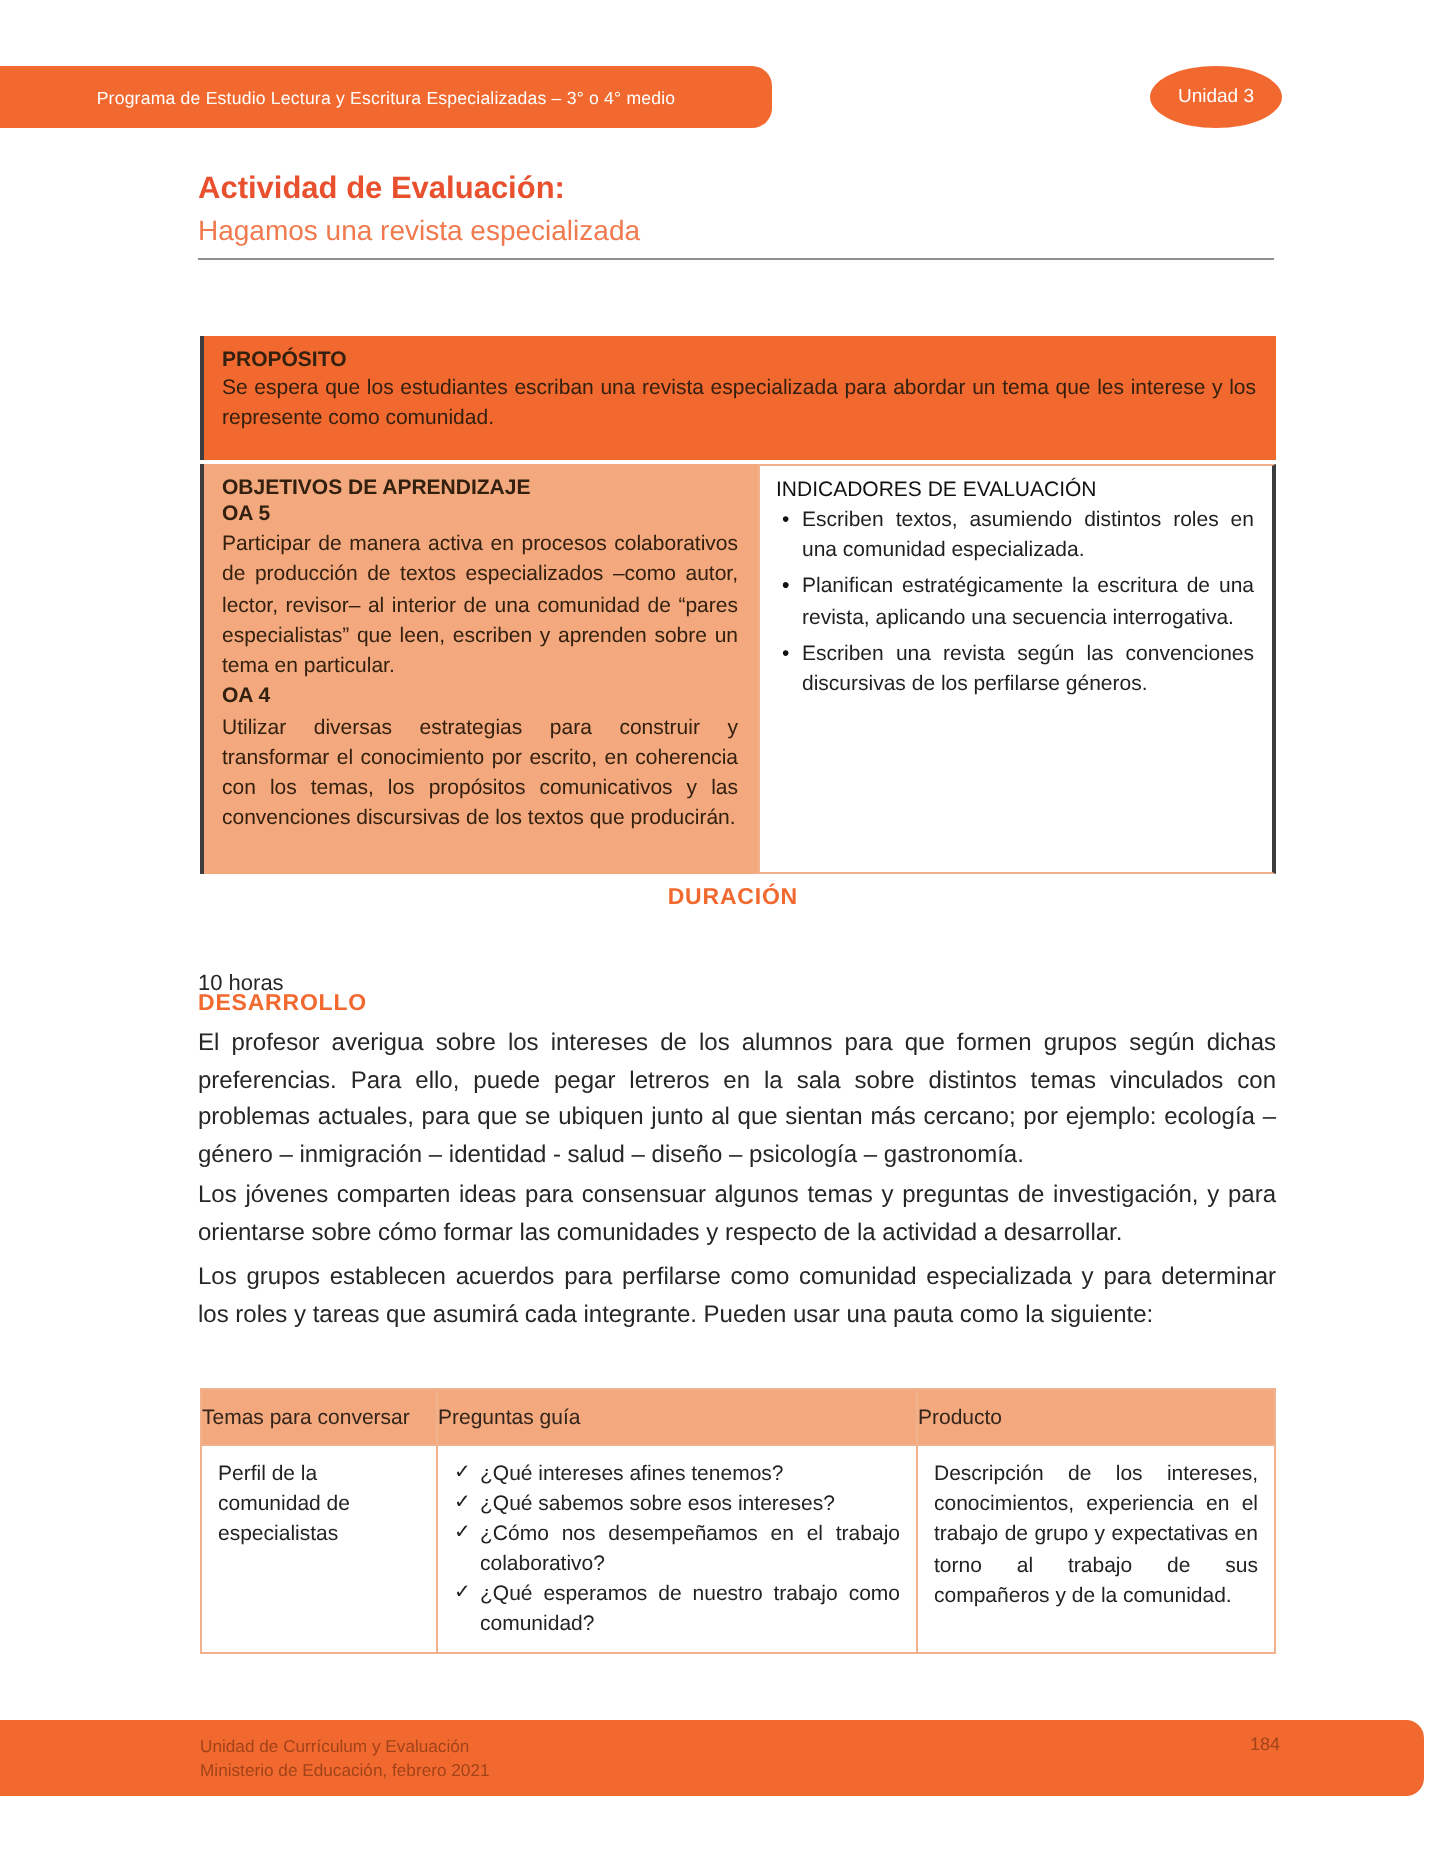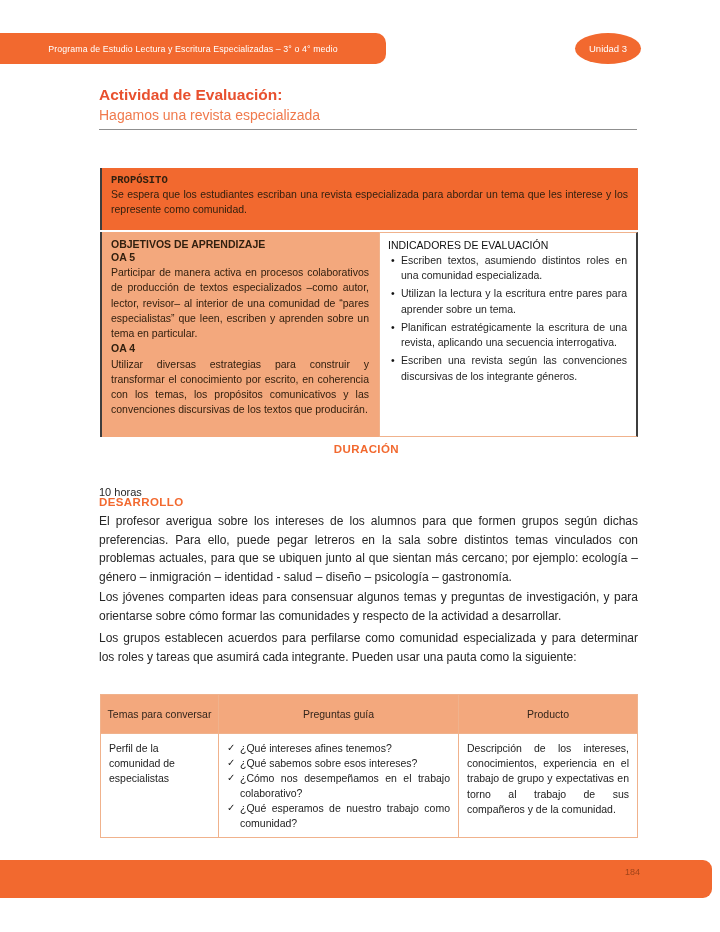--- a/index.html
+++ b/index.html
@@ -49,21 +49,21 @@
     border-top:1px solid #8f8f8f;
   }
   .proposito-box{
     position:absolute;left:100px;top:168px;width:538px;height:62px;
     background:var(--orange);
     border-left:2px solid var(--dark-line);
     padding:6px 10px 6px 9px;
     color:var(--box-text);
     overflow:hidden;
   }
-  .proposito-box .box-heading{font-size:10.5px;font-weight:bold;margin-bottom:1px;font-family:Liberation Mono, monospace;}
+  .proposito-box .box-heading{font-size:10.5px;font-weight:bold;margin-bottom:1px;}
   .proposito-box p{font-size:10.5px;line-height:1.42;text-align:justify;}
   .cols{
     position:absolute;left:100px;top:232px;width:538px;height:205px;
     display:flex;
   }
   .col-left{
     width:279px;height:205px;
     background:var(--salmon);
     border-left:2px solid var(--dark-line);
     padding:6px 10px 6px 9px;
@@ -108,21 +108,21 @@
     position:absolute;left:100px;top:694px;width:537px;
     border-collapse:collapse;table-layout:fixed;
   }
   table.pauta th, table.pauta td{
     border:1px solid var(--border-light);
     font-weight:normal;
     vertical-align:top;
   }
   table.pauta th{
     background:var(--salmon);
-    height:39px;vertical-align:middle;text-align:center;
+    height:28px;vertical-align:middle;text-align:left;
     font-size:10.5px;color:#33251B;
   }
   table.pauta td{
     height:97px;background:#fff;
     font-size:10.5px;color:#222;
     padding:7px 8px;
   }
   td.cell-tema{line-height:1.45;}
   td.cell-preguntas ul{list-style:none;}
   td.cell-preguntas li{
@@ -172,23 +172,23 @@
     <div class="box-heading">OBJETIVOS DE APRENDIZAJE</div>
     <div class="oa-code">OA 5</div>
     <p>Participar de manera activa en procesos colaborativos de producción de textos especializados –como autor, lector, revisor– al interior de una comunidad de “pares especialistas” que leen, escriben y aprenden sobre un tema en particular.</p>
     <div class="oa-code">OA 4</div>
     <p>Utilizar diversas estrategias para construir y transformar el conocimiento por escrito, en coherencia con los temas, los propósitos comunicativos y las convenciones discursivas de los textos que producirán.</p>
   </div>
   <div class="col-right">
     <div class="box-heading">INDICADORES DE EVALUACIÓN</div>
     <ul>
       <li><span class="bullet">•</span><span>Escriben textos, asumiendo distintos roles en una comunidad especializada.</span></li>
-      <li><span class="bullet">•</span><span>Utilizan la lectura y la escritura entre pares para aprender sobre un tema.</span></li>
+      <li><span class="bullet">•</span></li>
       <li><span class="bullet">•</span><span>Planifican estratégicamente la escritura de una revista, aplicando una secuencia interrogativa.</span></li>
-      <li><span class="bullet">•</span><span>Escriben una revista según las convenciones discursivas de los integrante géneros.</span></li>
+      <li><span class="bullet">•</span><span>Escriben una revista según las convenciones discursivas de los perfilarse géneros.</span></li>
     </ul>
   </div>
 </section>
 
 <div class="section-heading" style="top:443px;text-align:right;">DURACIÓN</div>
 <div class="plain-value" style="top:486px;">10 horas</div>
 
 <div class="section-heading" style="top:496px;">DESARROLLO</div>
 <p class="body-par" style="top:512px;">El profesor averigua sobre los intereses de los alumnos para que formen grupos según dichas preferencias. Para ello, puede pegar letreros en la sala sobre distintos temas vinculados con problemas actuales, para que se ubiquen junto al que sientan más cercano; por ejemplo: ecología – género – inmigración – identidad - salud – diseño – psicología – gastronomía.</p>
 <p class="body-par" style="top:588px;">Los jóvenes comparten ideas para consensuar algunos temas y preguntas de investigación, y para orientarse sobre cómo formar las comunidades y respecto de la actividad a desarrollar.</p>
@@ -217,14 +217,18 @@
           <li><span class="check">✓</span><span>¿Cómo nos desempeñamos en el trabajo colaborativo?</span></li>
           <li><span class="check">✓</span><span>¿Qué esperamos de nuestro trabajo como comunidad?</span></li>
         </ul>
       </td>
       <td class="cell-producto">Descripción de los intereses, conocimientos, experiencia en el trabajo de grupo y expectativas en torno al trabajo de sus compañeros y de la comunidad.</td>
     </tr>
   </tbody>
 </table>
 
 <div class="footer-bar">
+  <div class="footer-left">
+    <div>Unidad de Currículum y Evaluación</div>
+    <div>Ministerio de Educación, febrero 2021</div>
+  </div>
   <div class="footer-page">184</div>
 </div>
 
 </body></html>

